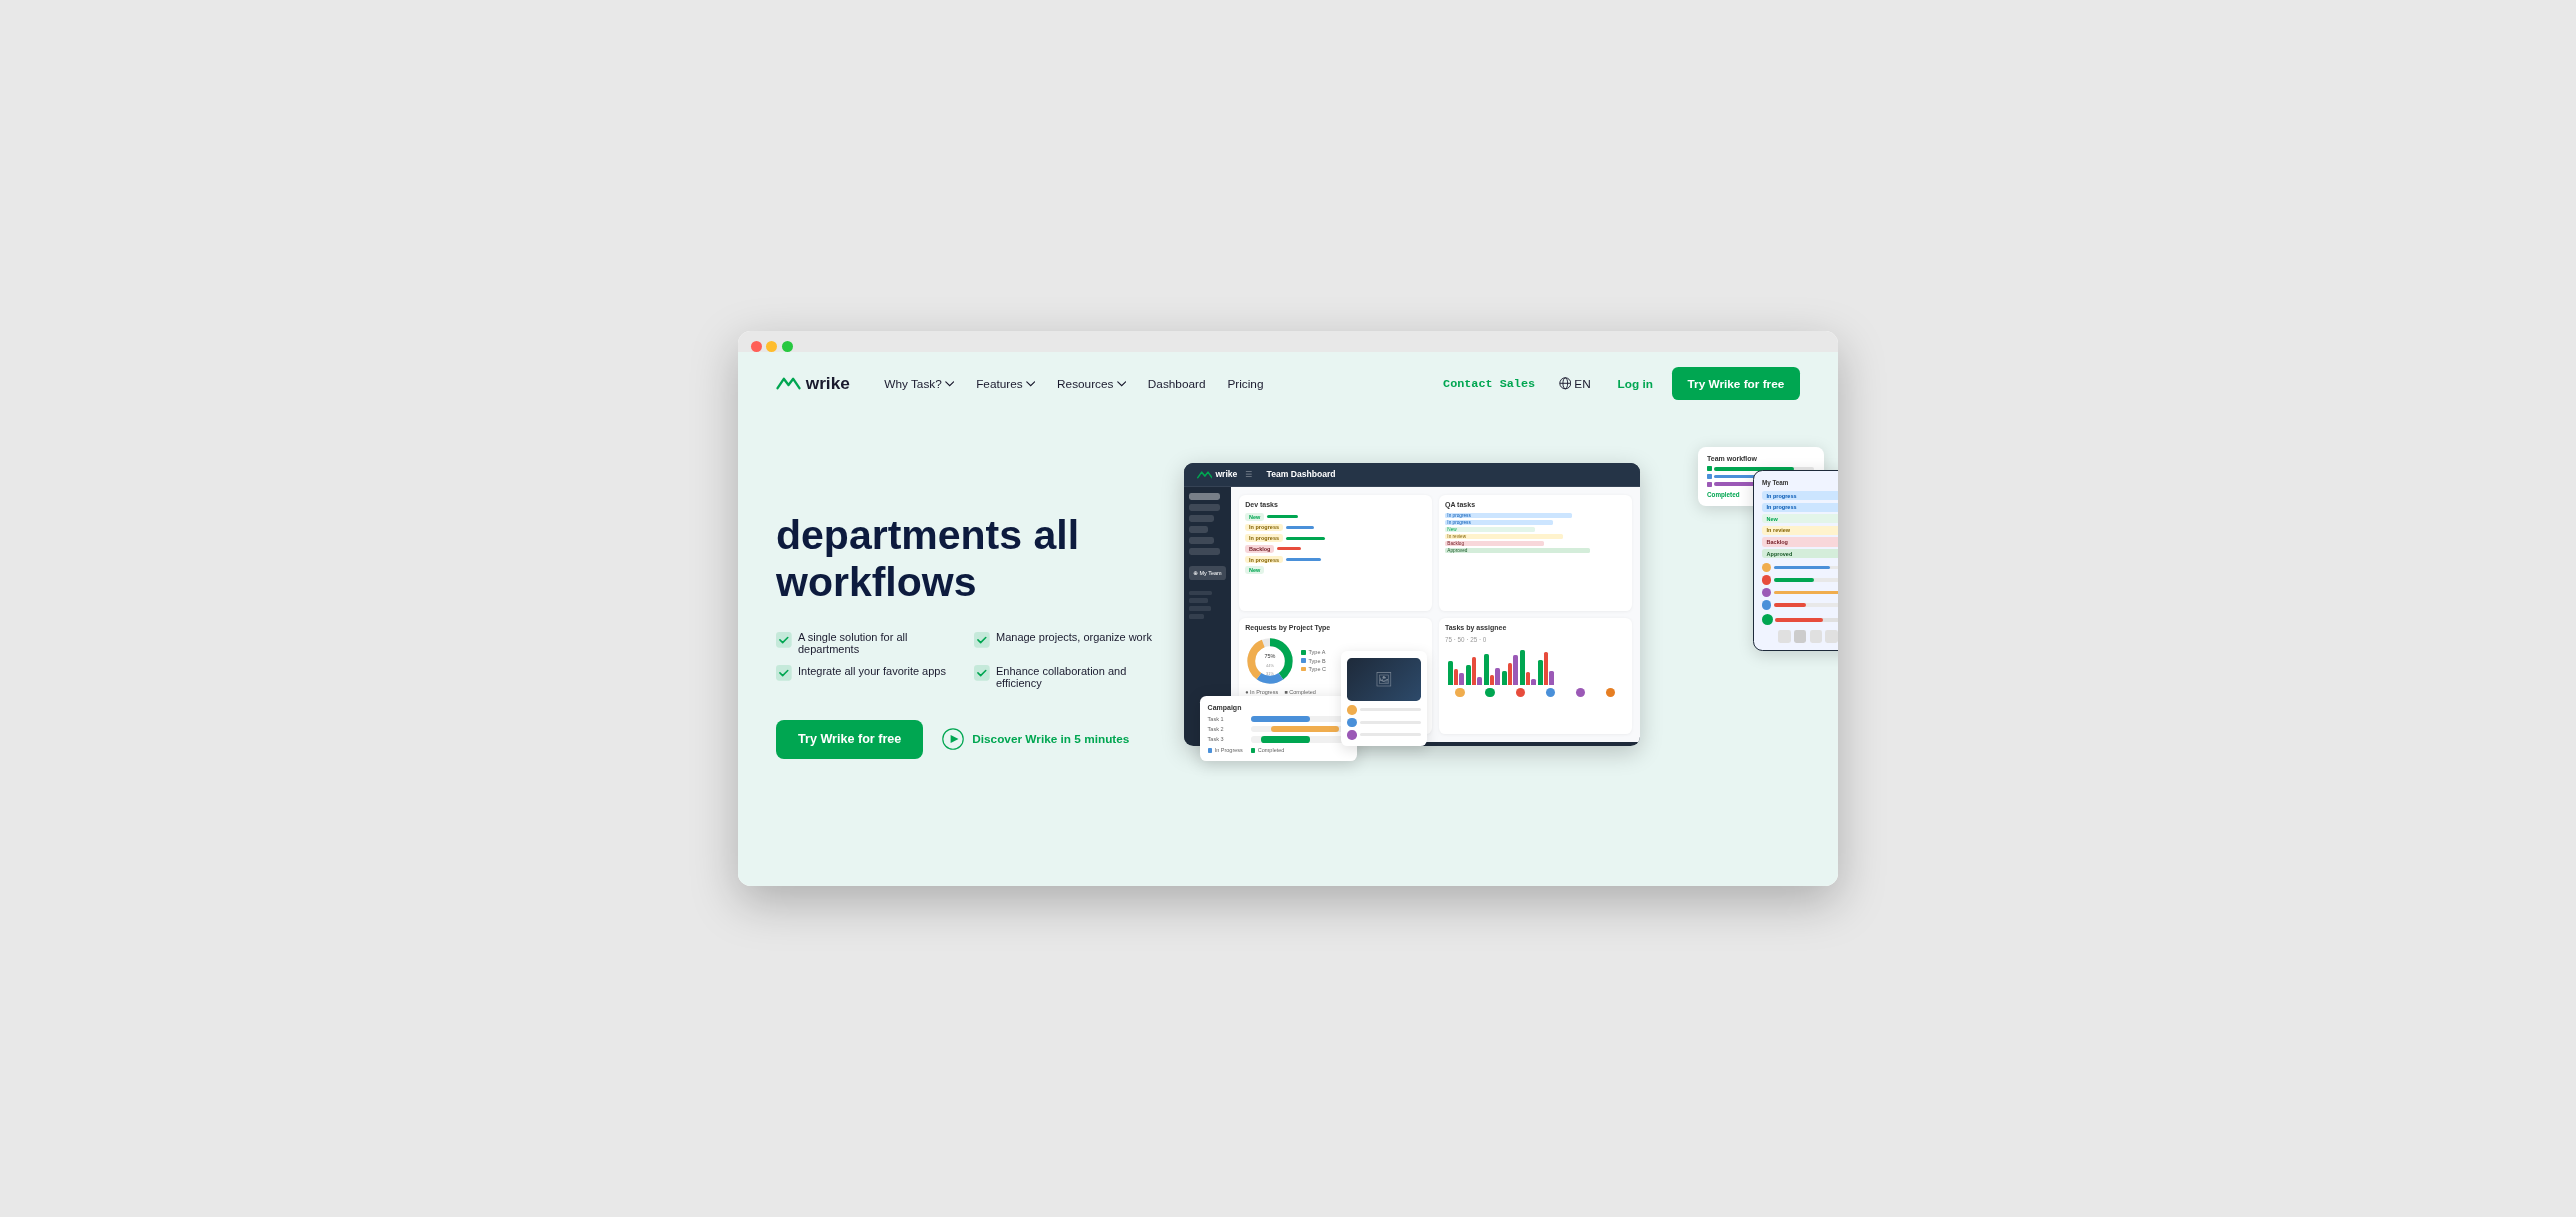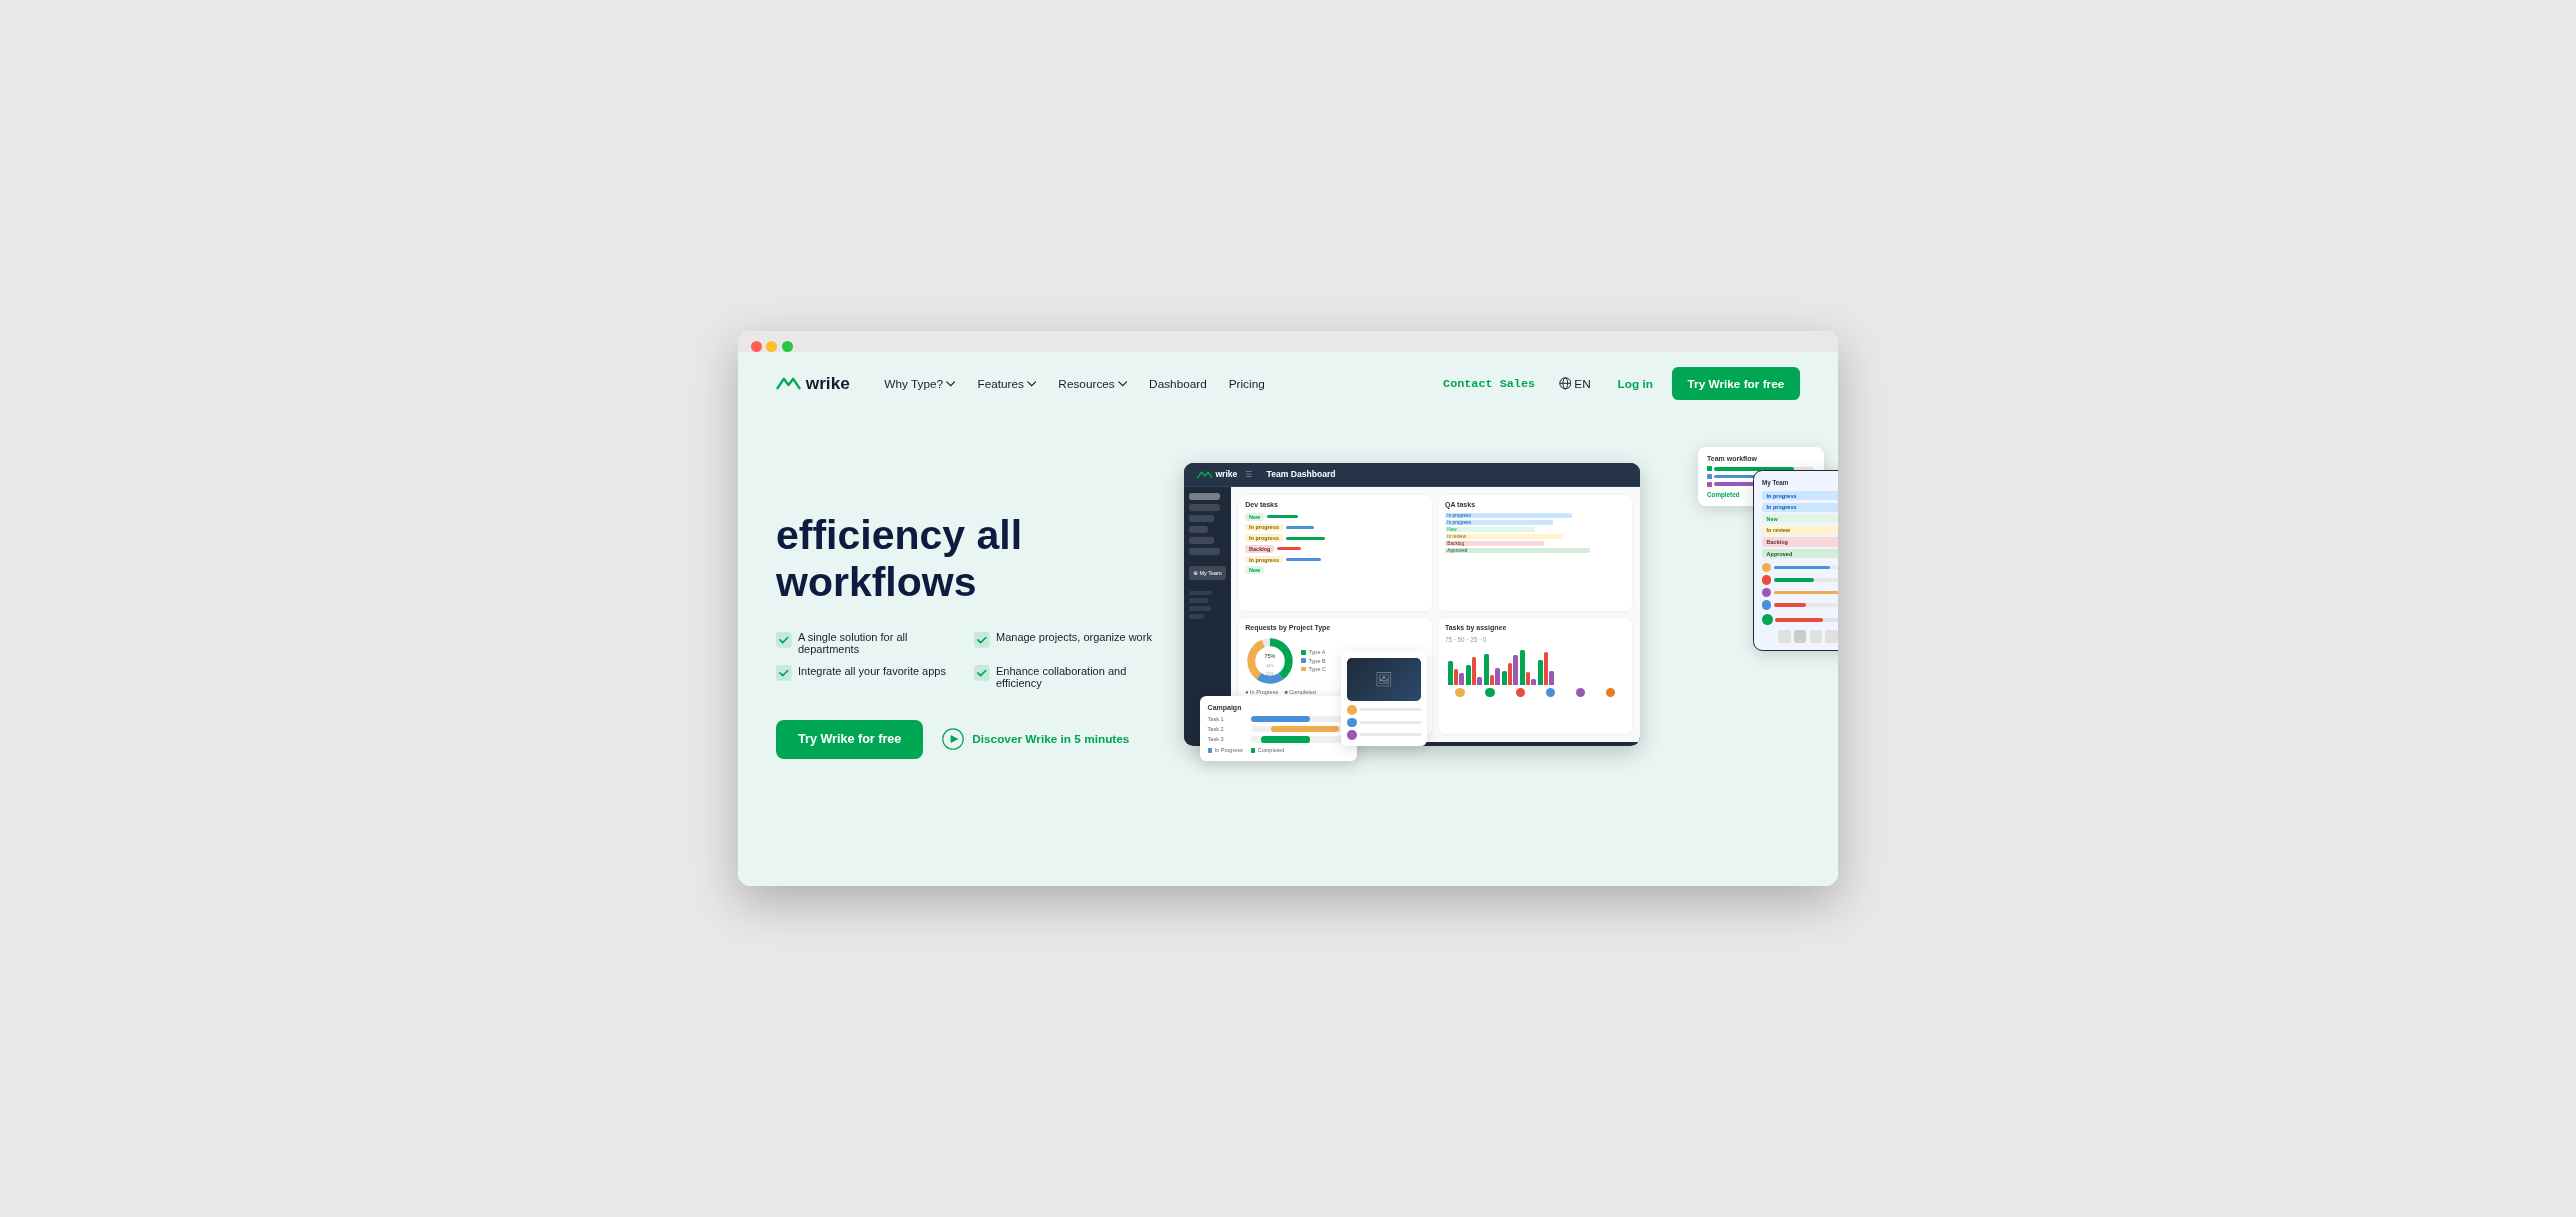--- a/index.html
+++ b/index.html
@@ -550,21 +550,21 @@
     <nav class="nav">
       <div class="logo">
         <svg class="logo-icon" viewBox="0 0 32 24" fill="none">
           <path d="M2 18 L10 6 L16 14 L22 6 L30 18" stroke="#00a651" stroke-width="3" fill="none" stroke-linecap="round" stroke-linejoin="round"></path>
         </svg>
         <span class="logo-text">wrike</span>
       </div>
 
       <div class="nav-links">
         <div class="nav-item">
-          <span>Why Type?</span>
+          <span>Why Task?</span>
           <svg width="9.4" height="6.3" viewBox="0 0 12 8">
               <path d="M1 1l5 5 5-5" stroke="#1a1a2e" stroke-width="1.5" fill="none" stroke-linecap="round"></path>
             </svg>
         </div>
         <div class="nav-item">
           <span>Features</span>
           <svg width="9.4" height="6.3" viewBox="0 0 12 8">
               <path d="M1 1l5 5 5-5" stroke="#1a1a2e" stroke-width="1.5" fill="none" stroke-linecap="round"></path>
             </svg>
         </div>
@@ -595,21 +595,21 @@
         <span class="nav-login">Log in</span>
         <button class="nav-cta">Try Wrike for free</button>
       </div>
     </nav>
 
     <div class="hero">
 
       <div class="hero-left">
         <h1 class="hero-title">
           <br>
-          <span>efficiency all</span><br>
+          <span>departments all</span><br>
           <span>workflows</span>
         </h1>
 
         <div class="hero-features">
           <div class="hero-feature">
             <svg class="check-icon" viewBox="0 0 20 20">
               <rect width="20" height="20" rx="4" fill="#00a651" opacity="0.15"></rect>
               <path d="M5 10l3.5 3.5L15 7" stroke="#00a651" stroke-width="2" fill="none" stroke-linecap="round" stroke-linejoin="round"></path>
             </svg>
             <span>A single solution for all departments</span>

